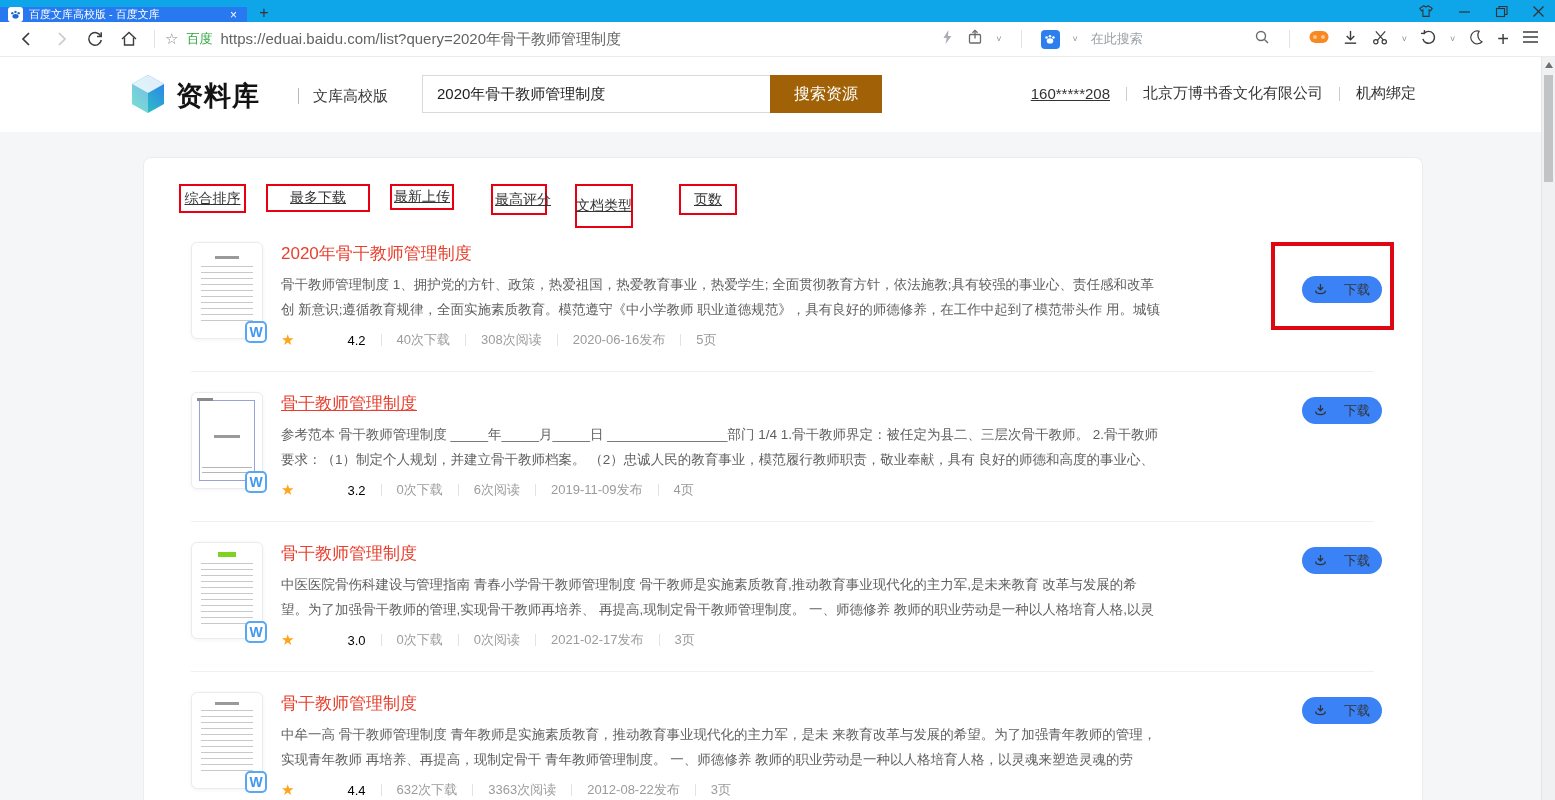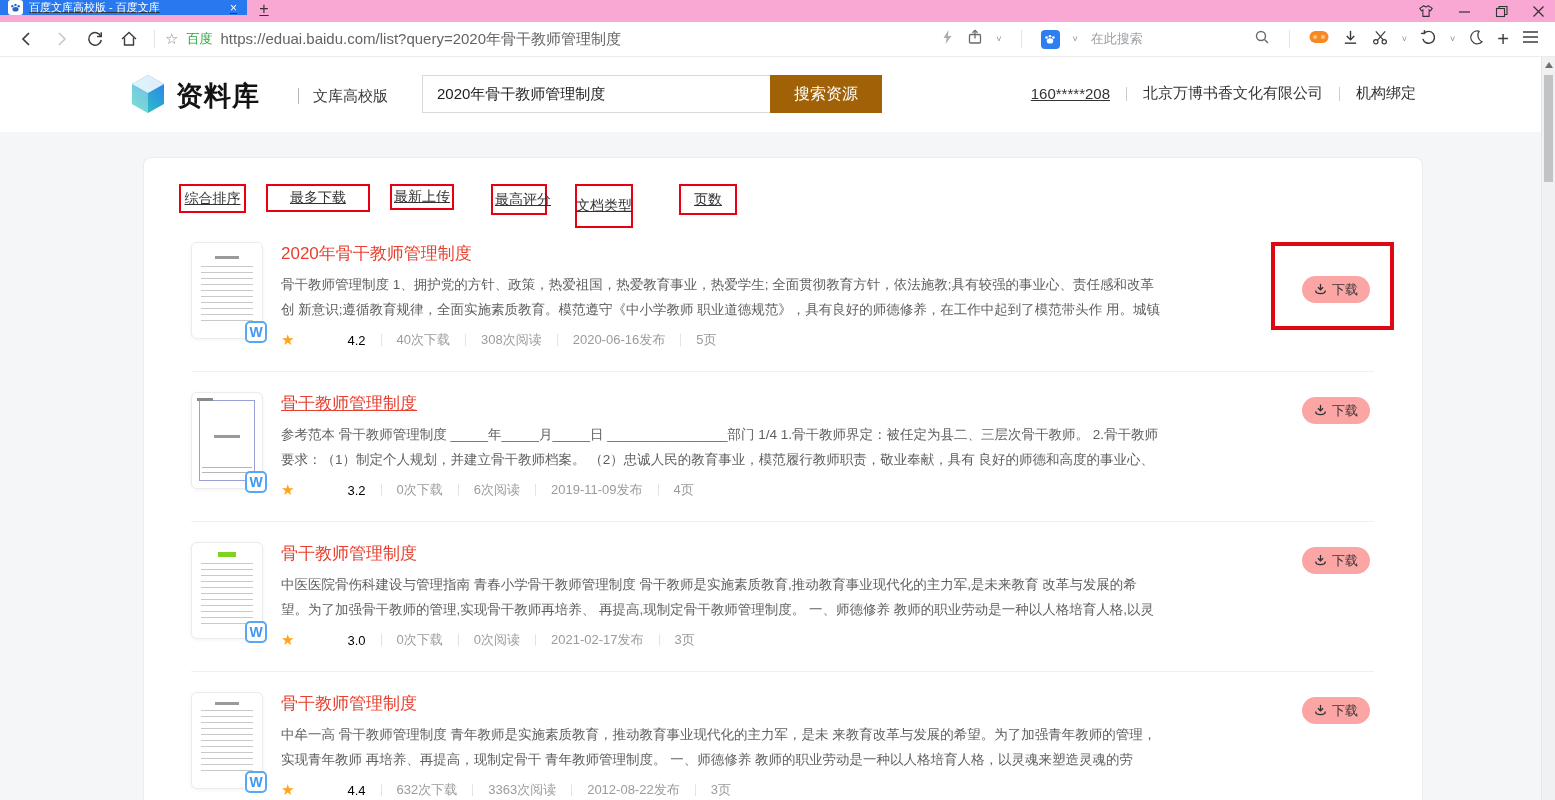--- a/index.html
+++ b/index.html
@@ -3,21 +3,21 @@
 <meta charset="utf-8">
 <style>
   * { box-sizing: border-box; margin: 0; padding: 0; }
   html,body { width:1555px; height:800px; overflow:hidden; }
   body {
     font-family: "Liberation Sans", "DejaVu Sans", sans-serif;
     background:#f5f6f7; position:relative; color:#333;
   }
 
   
-  .titlebar { height:22px; background:#f9a8d4; display:flex; align-items:flex-start; position:relative;text-decoration:underline; }
+  .titlebar { height:22px; background:#0ea5e9; display:flex; align-items:flex-end; position:relative; }
   .tab { width:247px; background:#2878f0; color:#fff; display:flex; align-items:center; gap:6px; padding:0 8px; font-size:11px; }
   .tab .favicon { width:15px; height:15px; background:#fff; border-radius:3px; display:flex; align-items:center; justify-content:center; flex-shrink:0; }
   .tab-title { white-space:nowrap; overflow:hidden; flex:1; }
   .tab-close { font-size:12px; line-height:12px; padding:0 2px; cursor:default; }
   .newtab { width:34px; display:flex; align-items:center; justify-content:center; font-size:16px; color:#333; }
   .win-controls { position:absolute; right:10px; top:0; height:22px; display:flex; align-items:center; gap:24px; }
   .win-controls svg { display:block; }
 
   
   .toolbar { height:35px; background:#fff; border-bottom:1px solid #ebebeb; display:flex; align-items:center; padding:0 12px; gap:4px; }
@@ -75,21 +75,21 @@
   .mid { flex:1; margin-left:18px; max-width:880px; min-width:0; }
   .rtitle { display:inline-block; font-size:17px; color:#e8402f; line-height:22px; margin-top:1px; }
   .rtitle.u { text-decoration:underline; }
   .rdesc { margin-top:7px; font-size:13.5px; color:#5f5f5f; line-height:25px; max-height:50px; overflow:hidden; }
   .rmeta { margin-top:9px; display:flex; align-items:center; font-size:13px; color:#9b9b9b; }
   .star { color:#ffa41c; font-size:15px; margin-right:5px; }
   .rating { color:#000000;margin-left:48px; }
   .msep { width:1px; height:12px; background:#e3e3e3; margin:0 15px; }
 
   .dlcol { width:72px; margin-left:auto; position:relative; flex-shrink:0; }
-  .dlbtn { position:absolute; top:5px; left:0; height:27px; padding:0 12px; background:#fca5a5; border-radius:14px; display:flex; align-items:center; gap:5px; font-size:13px; color:#333; white-space:nowrap; }
+  .dlbtn { position:absolute; top:5px; left:0; height:27px; padding:0 12px; background:#3b82f6; border-radius:14px; display:flex; align-items:center; gap:17px; font-size:13px; color:#333; white-space:nowrap; }
   .row1 .dlbtn { top:34px; }
   .redbox { position:absolute; left:-31px; top:0; width:123px; height:88px; border:4px solid #df0712; }
 
   
   .scrollbar { position:absolute; top:57px; right:0; width:14px; bottom:0; background:#f0f1f2; border-left:1px solid #e5e5e5; }
   .sb-up { width:0; height:0; border-left:4px solid transparent; border-right:4px solid transparent; border-bottom:6px solid #6f6f6f; margin:5px auto 0; }
   .sb-thumb { position:absolute; top:18px; left:2px; width:9px; height:107px; background:#c1c3c5; }
 </style>
 </head>
 <body>

